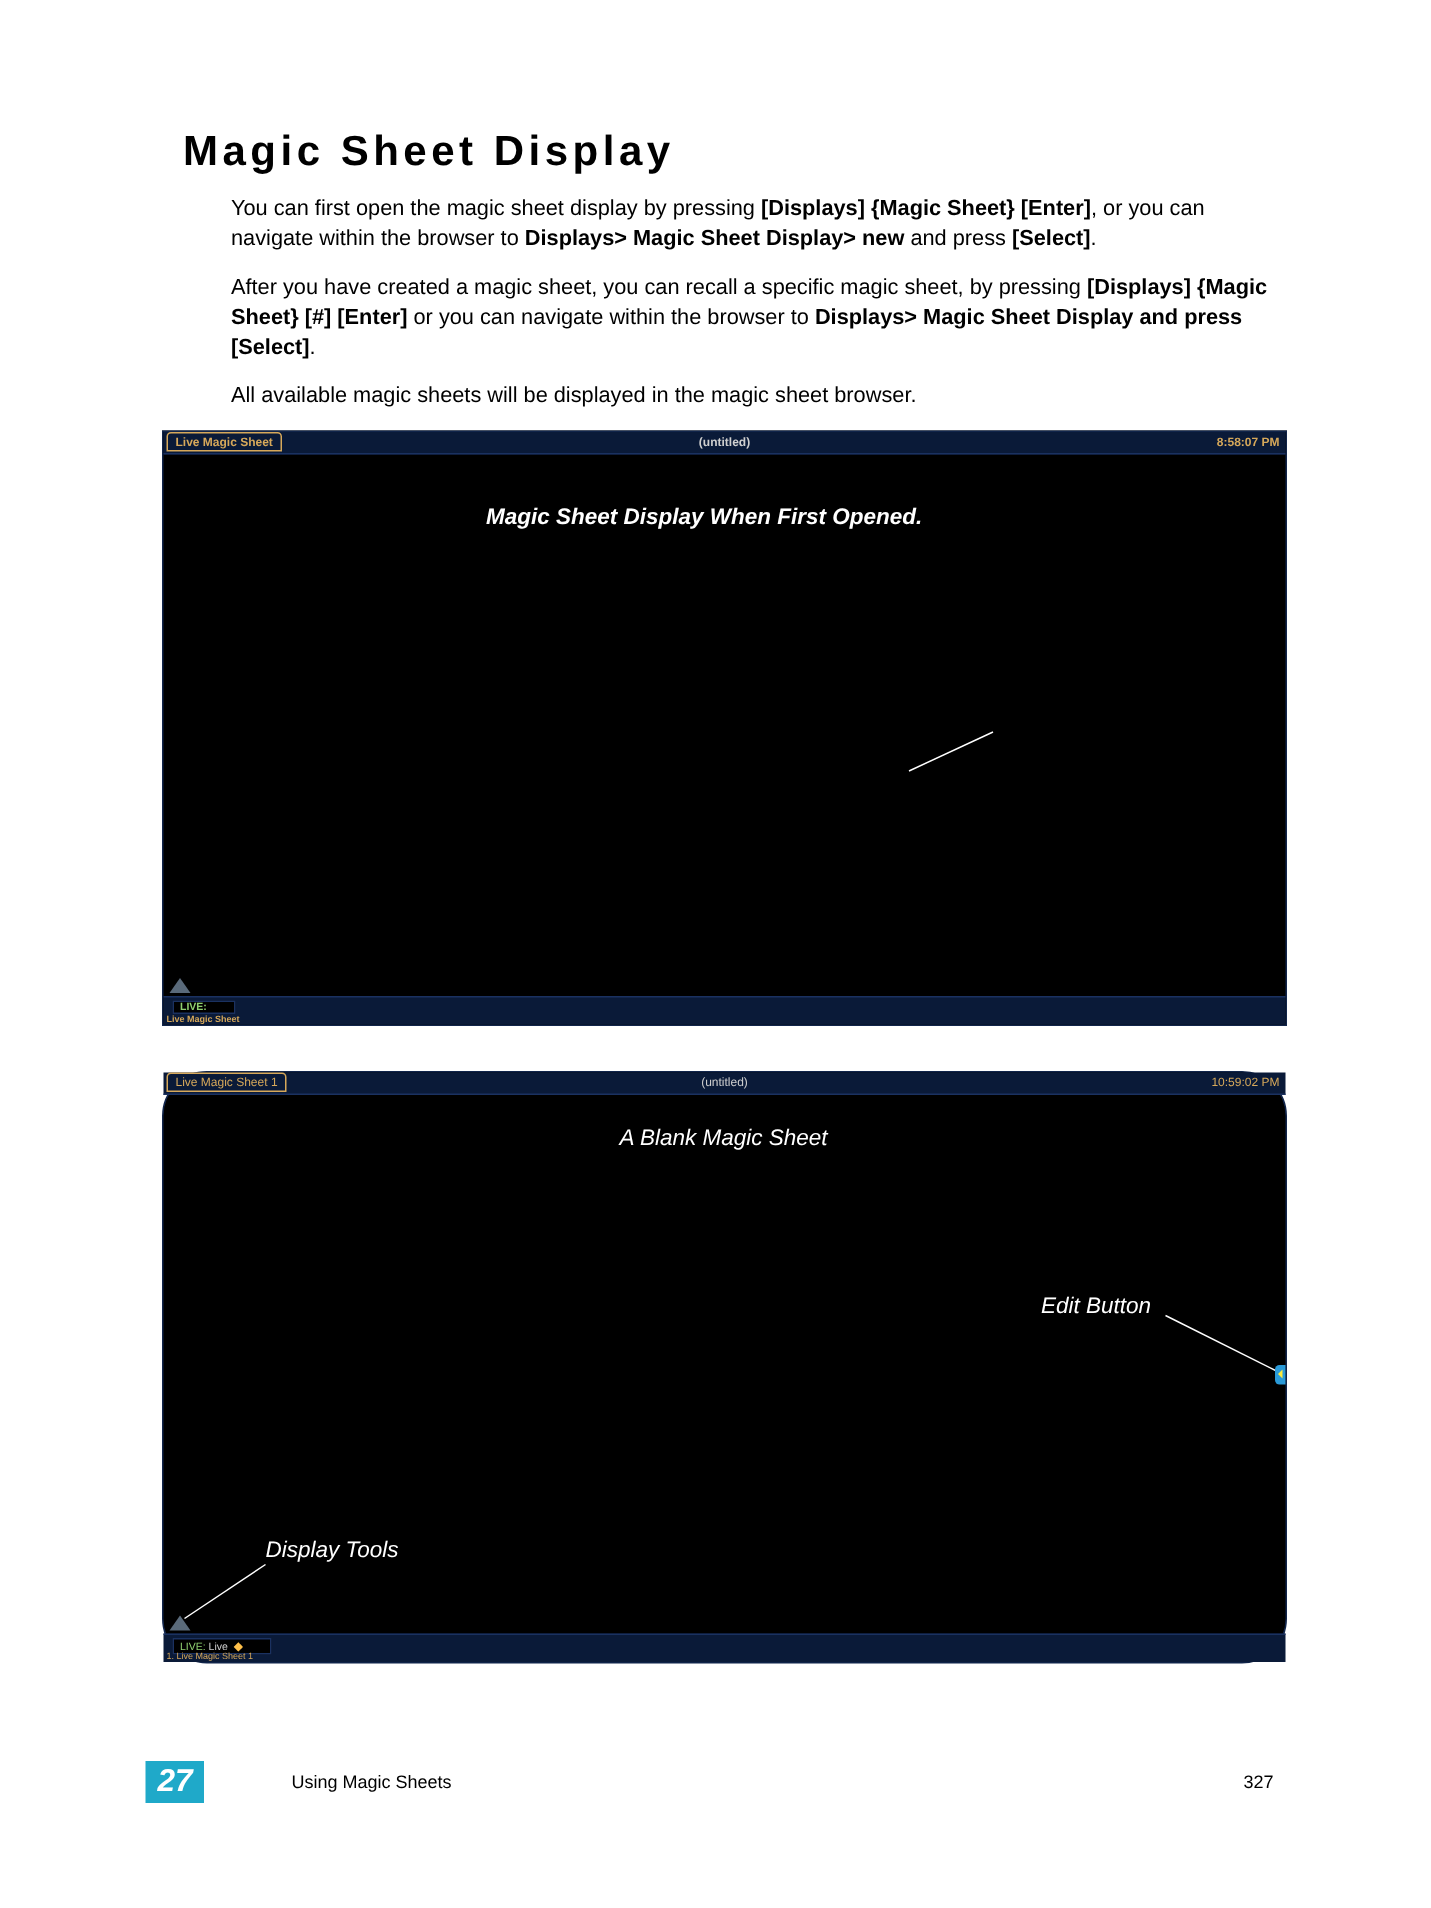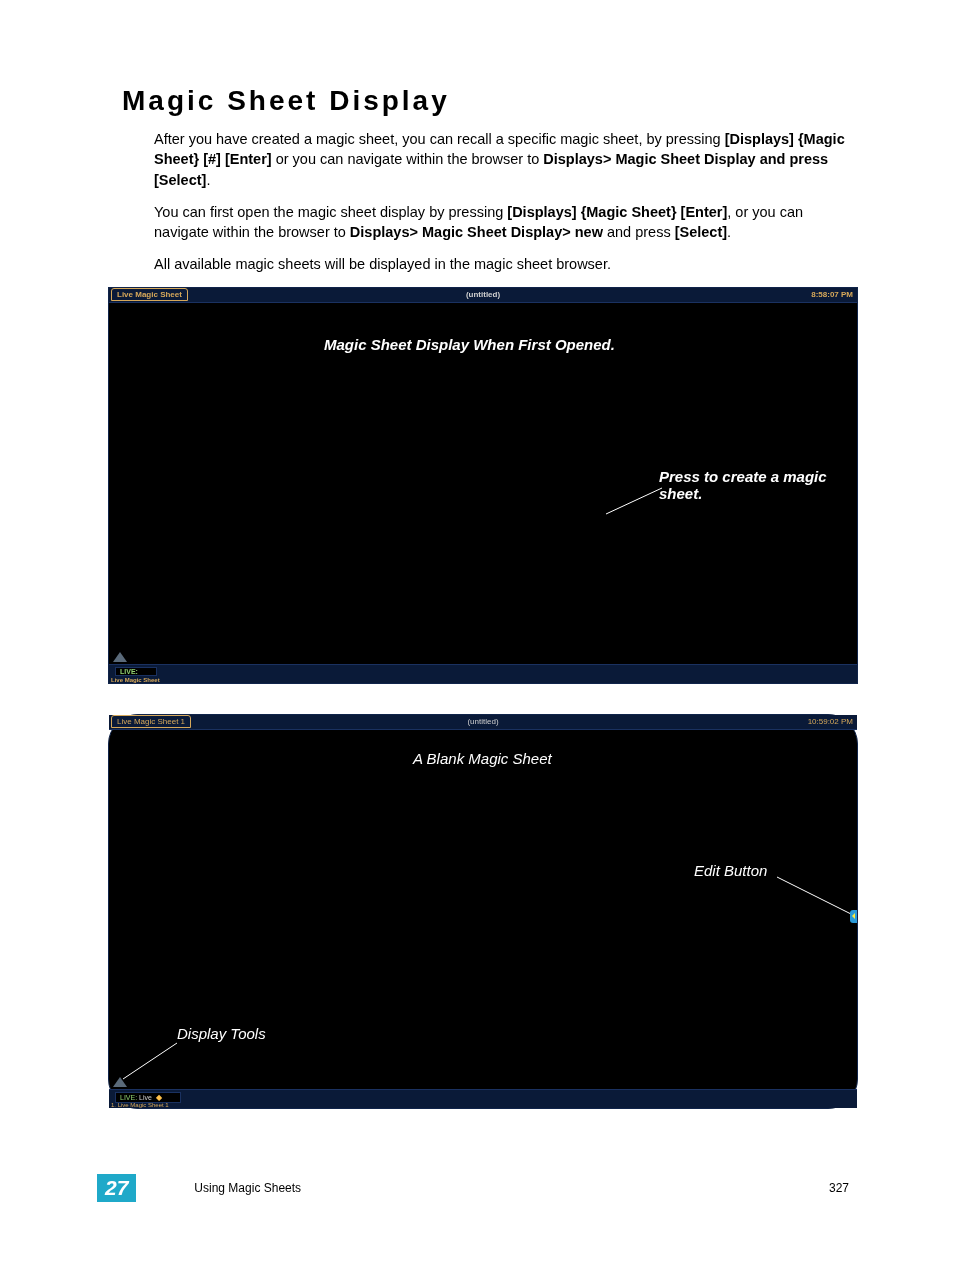--- a/index.html
+++ b/index.html
@@ -191,39 +191,38 @@
     color: #000;
   }
 </style>
 </head>
 <body>
 
 <div class="page">
   <h1>Magic Sheet Display</h1>
 
   <p class="body-text">
+    <span>You can first open the magic sheet display by pressing </span><span class="bold">[Displays] {Magic Sheet} [Enter]</span><span>, or you can navigate within the browser to </span><span class="bold">Displays&gt; Magic Sheet Display&gt; new</span><span> and press </span><span class="bold">[Select]</span><span>.</span>
+  </p>
+
+  <p class="body-text">
     <span>After you have created a magic sheet, you can recall a specific magic sheet, by pressing </span><span class="bold">[Displays] {Magic Sheet} [#] [Enter]</span><span> or you can navigate within the browser to </span><span class="bold">Displays&gt; Magic Sheet Display and press [Select]</span><span>.</span>
-  </p>
-
-  <p class="body-text">
-    <span>You can first open the magic sheet display by pressing </span><span class="bold">[Displays] {Magic Sheet} [Enter]</span><span>, or you can navigate within the browser to </span><span class="bold">Displays&gt; Magic Sheet Display&gt; new</span><span> and press </span><span class="bold">[Select]</span><span>.</span>
   </p>
 
   <p class="body-text">All available magic sheets will be displayed in the magic sheet browser.</p>
 
   <div class="screenshot shot1">
     <div class="topbar">
       <span class="tab">Live Magic Sheet</span>
       <span class="center-title">(untitled)</span>
       <span class="clock">8:58:07 PM</span>
     </div>
     <div class="caption-italic" style="left:215px; top:48px;">Magic Sheet Display When First Opened.</div>
 
 
-    <div class="caption-italic" style="left:550px; top:180px; text-align:left;">Press to create a magic sheet.</div>
     <svg style="position:absolute; left:495px; top:198px; width:60px; height:30px;">
       <line x1="58" y1="2" x2="2" y2="28" stroke="#fff" stroke-width="1"></line>
     </svg>
 
     <div class="triangle"></div>
     <div class="status-strip">
       <div class="status-live">LIVE:</div>
       <div class="status-sub">Live Magic Sheet</div>
     </div>
   </div>

